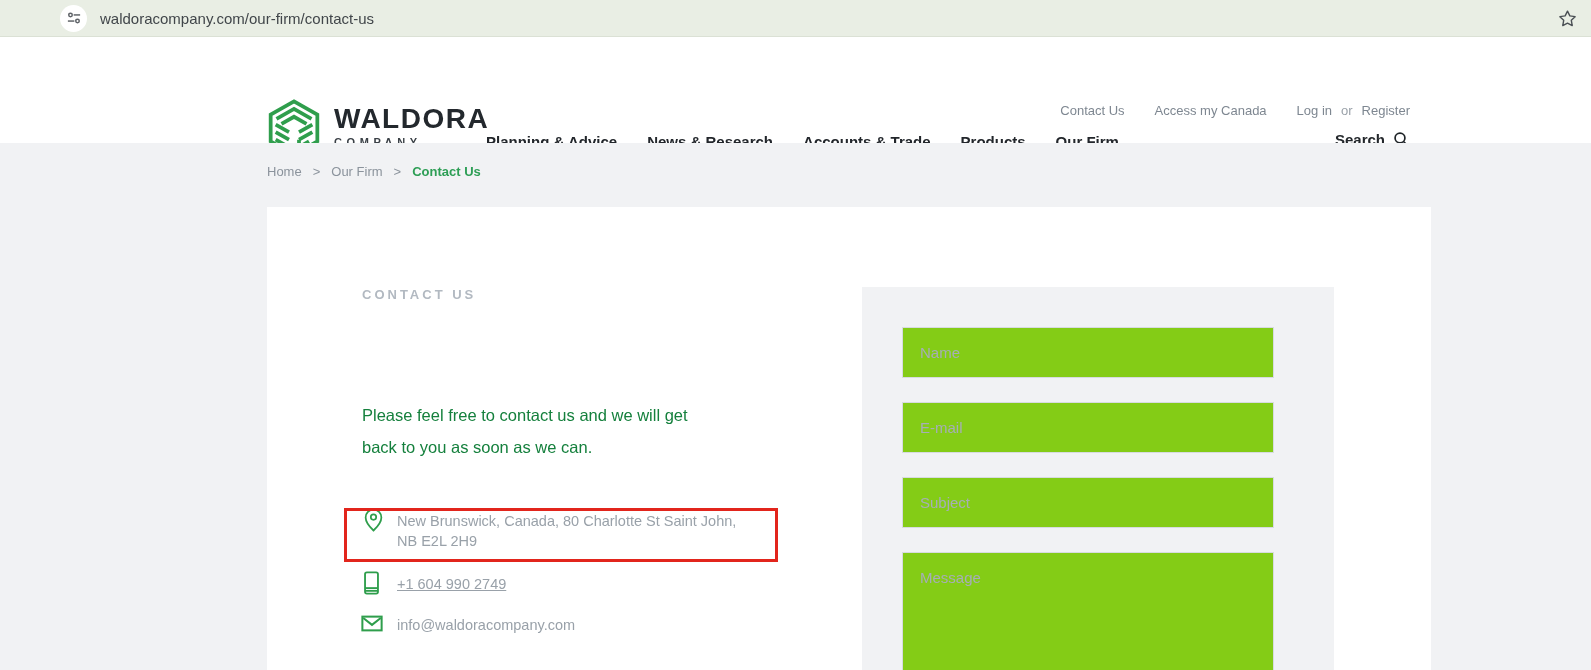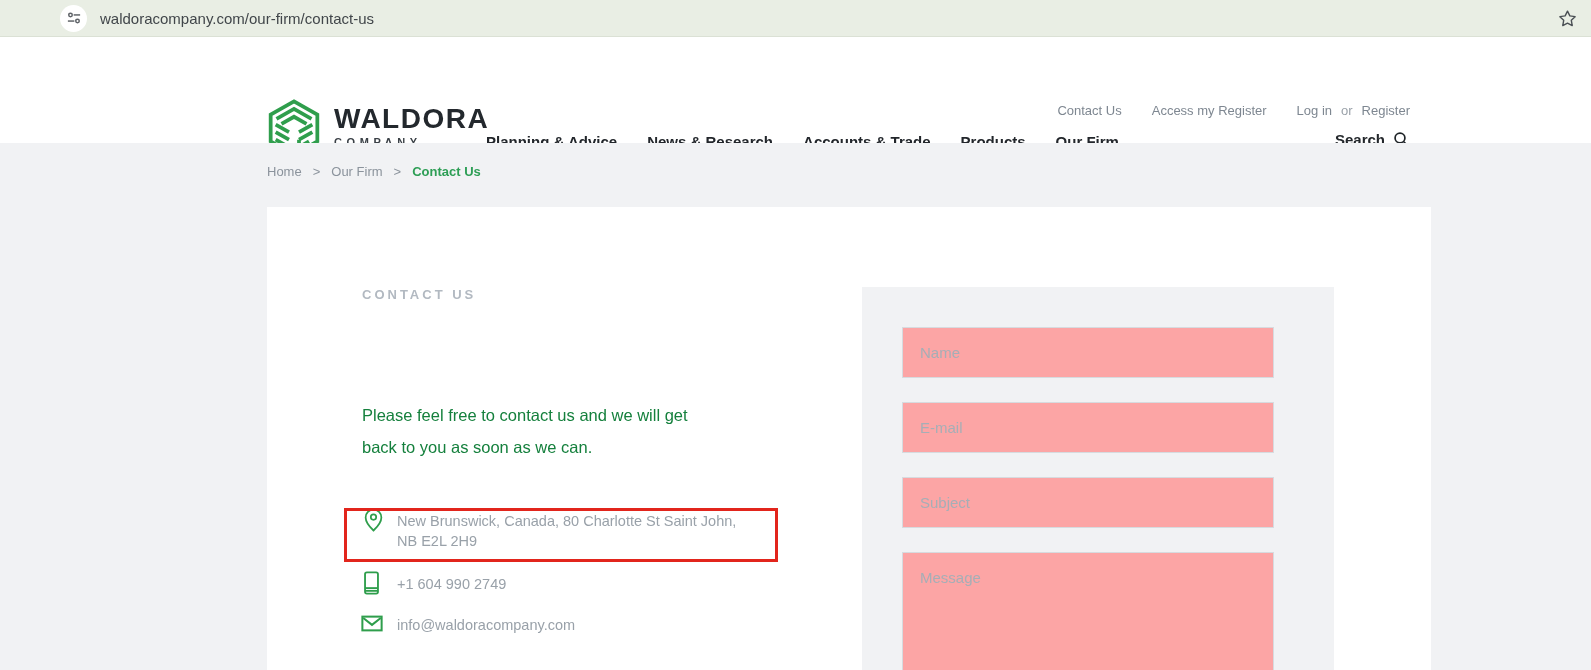--- a/index.html
+++ b/index.html
@@ -73,35 +73,35 @@
   }
   .description {
     position:absolute; left:95px; top:192px; width:355px;
     font-size:16.5px; line-height:32px; color:#15803d;
   }
 
   .contact-row { position:absolute; display:flex; color:#99a1a9; font-size:14.5px; }
   .contact-row .icon-cell { flex:0 0 34px; padding-top:1px; }
   .row-address { left:96px; top:299px; width:380px; }
   .row-address .text { line-height:20px; padding-top:5px; }
-  .row-phone { left:96px; top:363px; align-items:center; }
+  .row-phone { left:96px; top:363px; align-items:center;text-decoration:underline; }
   .row-address .text, .row-phone .text, .row-email .text { cursor:pointer; }
   .row-email { left:94px; top:407px; align-items:center; }
   .row-email .icon-cell { flex:0 0 36px; }
 
   .annotation-box {
     position:absolute; left:77px; top:301px; width:434px; height:54px;
     border:3px solid #e2251c; pointer-events:none; z-index:5;
   }
 
   
   .form-panel { position:absolute; left:595px; top:80px; width:472px; height:500px; background:#f1f2f4; }
   .form-field {
     position:absolute; left:40px; width:372px; height:51px;
-    background:#fca5a5; border:1px solid #d7dbdf;
+    background:#84cc16; border:1px solid #d7dbdf;
     font-family:"Liberation Sans", sans-serif; font-size:15px; color:#3c4248;
     padding:0 17px; outline:none;
   }
   .form-field::placeholder { color:#a6aeb6; opacity:1; }
   .field-name    { top:40px; }
   .field-email   { top:115px; }
   .field-subject { top:190px; }
   .field-message { top:265px; height:175px; padding:15px 17px; resize:none; line-height:20px; }
 </style>
 </head>
@@ -142,21 +142,21 @@
   <nav class="main-nav">
     <span class="nav-item">Planning &amp; Advice</span>
     <span class="nav-item">News &amp; Research</span>
     <span class="nav-item">Accounts &amp; Trade</span>
     <span class="nav-item">Products</span>
     <span class="nav-item">Our Firm</span>
   </nav>
 
   <div class="utility">
     <span>Contact Us</span>
-    <span>Access my Register</span>
+    <span>Access my Canada</span>
     <span class="login-group">
       <span>Log in</span>
       <span class="or">or</span>
       <span>Register</span>
     </span>
   </div>
 
   <div class="search-trigger">
     <span>Search</span>
     <svg width="17" height="17" viewBox="0 0 18 18" fill="none" stroke="#1f2428" stroke-width="1.8">

